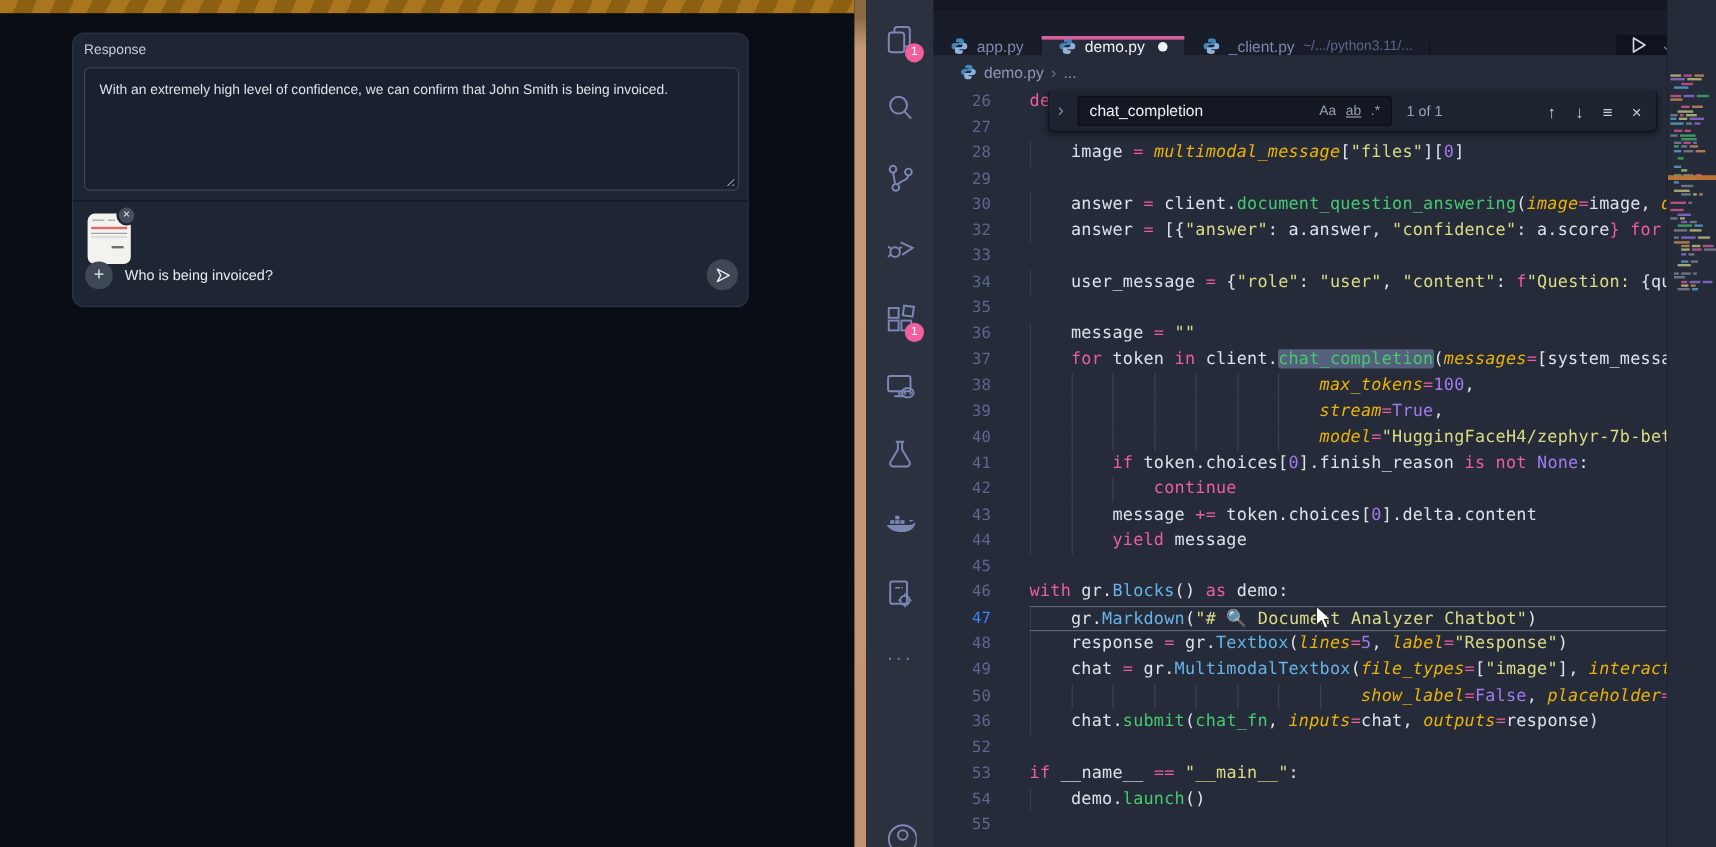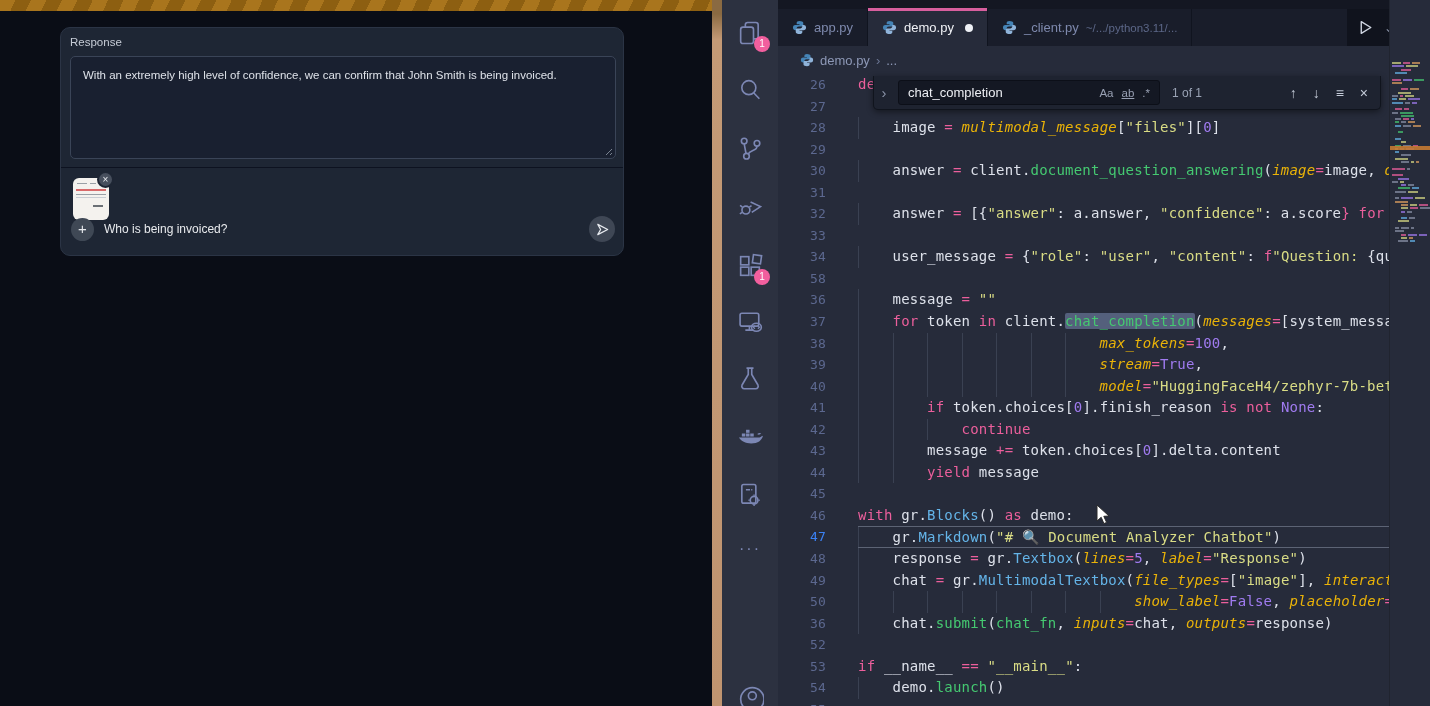--- a/index.html
+++ b/index.html
@@ -43,21 +43,21 @@
   .vscode { position:absolute; left:722px; top:0; width:708px; height:706px; background:#262b3a; }
   .activitybar { position:absolute; left:0; top:0; width:56px; height:706px; background:#2c3140; }
   .ab-item { position:absolute; left:14px; width:28px; height:28px; cursor:pointer; }
   .ab-item svg { stroke:#7c87b4; fill:none; stroke-width:1.4; }
   .ab-badge { position:absolute; right:-6px; bottom:-5px; min-width:16px; height:16px; border-radius:9px;
     background:#f25f9e; color:#fff; font-size:10px; line-height:16px; text-align:center; }
   .ab-more { color:#7c87b4; font-size:16px; letter-spacing:2px; text-align:center; }
 
   .editor { position:absolute; left:56px; top:0; right:0; bottom:0; background:#262b3a; }
   .title-strip { position:absolute; left:0; right:0; top:0; height:9px; background:#141722; }
-  .tabbar { position:absolute; left:0; right:0; top:9px; height:37px; background:#191d2a; display:flex; }
+  .tabbar { position:absolute; left:0; right:0; top:9px; height:37px; background:#191d2a; display:flex;align-items:flex-end; }
   .tab { display:flex; align-items:center; gap:7px; padding:0 14px; font-size:13px; color:#7e89ad;
     background:#191d2a; border-right:1px solid #10141f; cursor:pointer; white-space:nowrap; position:relative; }
   .tab.active { background:#262b3a; color:#f0f2f6; }
   .tab.active::before { content:""; position:absolute; left:0; right:0; top:-1px; height:2.5px; background:#d75f9e; }
   .tab-desc { font-size:11.5px; color:#5c6788; }
   .mod-dot { width:8px; height:8px; border-radius:50%; background:#eef1f6; margin-left:4px; }
   .tab-sliver { width:12px; overflow:hidden; display:flex; align-items:center; background:#191d2a; border-right:none; }
   .tab-actions { margin-left:auto; display:flex; align-items:center; gap:10px; padding:0 10px; background:#10131d; }
   .act-chevron { color:#8a93a8; font-size:12px; cursor:pointer; }
 
@@ -290,37 +290,33 @@
             </div>
             <div class="cl">
               <span class="ln">29</span>
               <span class="ct"></span>
             </div>
             <div class="cl">
               <span class="ln">30</span>
               <span class="ct"><i class="g" style="left: 0px;"></i><span class="tk-p">    answer </span><span class="tk-k">=</span><span class="tk-p"> client.</span><span class="tk-f">document_question_answering</span><span class="tk-p">(</span><span class="tk-o">image</span><span class="tk-k">=</span><span class="tk-p">image, </span><span class="tk-o">qu</span></span>
             </div>
             <div class="cl">
-              <span class="ln">31</span>
-              <span class="ct"></span>
-            </div>
-            <div class="cl">
               <span class="ln">32</span>
               <span class="ct"><i class="g" style="left: 0px;"></i><span class="tk-p">    answer </span><span class="tk-k">=</span><span class="tk-p"> [{</span><span class="tk-s">"answer"</span><span class="tk-p">: a.answer, </span><span class="tk-s">"confidence"</span><span class="tk-p">: a.score</span><span class="tk-k">}</span><span class="tk-p"> </span><span class="tk-k">for</span></span>
             </div>
             <div class="cl">
               <span class="ln">33</span>
               <span class="ct"></span>
             </div>
             <div class="cl">
               <span class="ln">34</span>
               <span class="ct"><i class="g" style="left: 0px;"></i><span class="tk-p">    user_message </span><span class="tk-k">=</span><span class="tk-p"> {</span><span class="tk-s">"role"</span><span class="tk-p">: </span><span class="tk-s">"user"</span><span class="tk-p">, </span><span class="tk-s">"content"</span><span class="tk-p">: </span><span class="tk-k">f</span><span class="tk-s">"Question: </span><span class="tk-p">{qu</span></span>
             </div>
             <div class="cl">
-              <span class="ln">58</span>
+              <span class="ln">35</span>
               <span class="ct"></span>
             </div>
             <div class="cl">
               <span class="ln">36</span>
               <span class="ct"><i class="g" style="left: 0px;"></i><span class="tk-p">    message </span><span class="tk-k">=</span><span class="tk-p"> </span><span class="tk-s">""</span></span>
             </div>
             <div class="cl">
               <span class="ln">37</span>
               <span class="ct"><i class="g" style="left: 0px;"></i><span class="tk-p">    </span><span class="tk-k">for</span><span class="tk-p"> token </span><span class="tk-k">in</span><span class="tk-p"> client.</span><span class="tk-f match">chat_completion</span><span class="tk-p">(</span><span class="tk-o">messages</span><span class="tk-k">=</span><span class="tk-p">[system_messa</span></span>
             </div>

